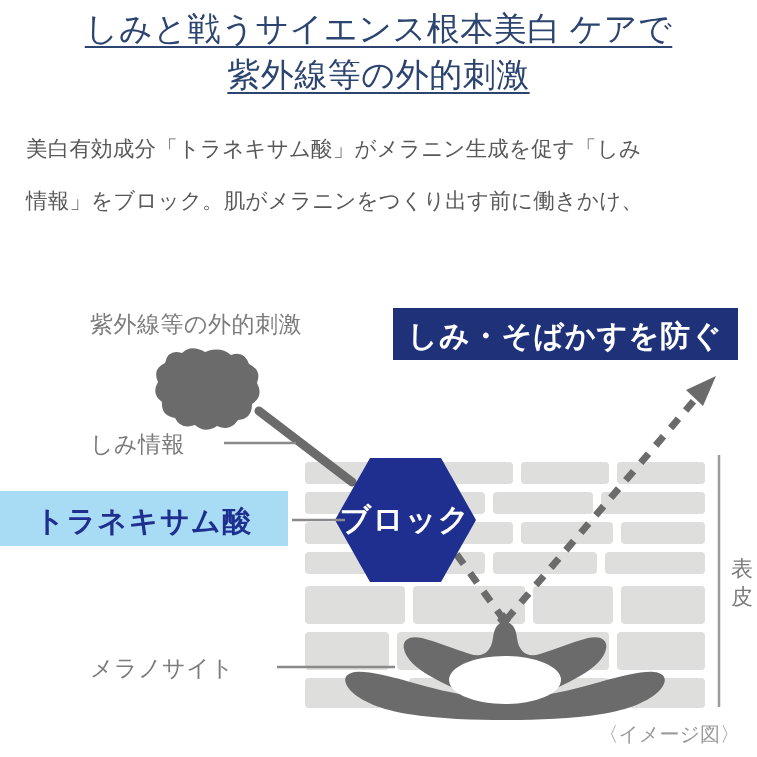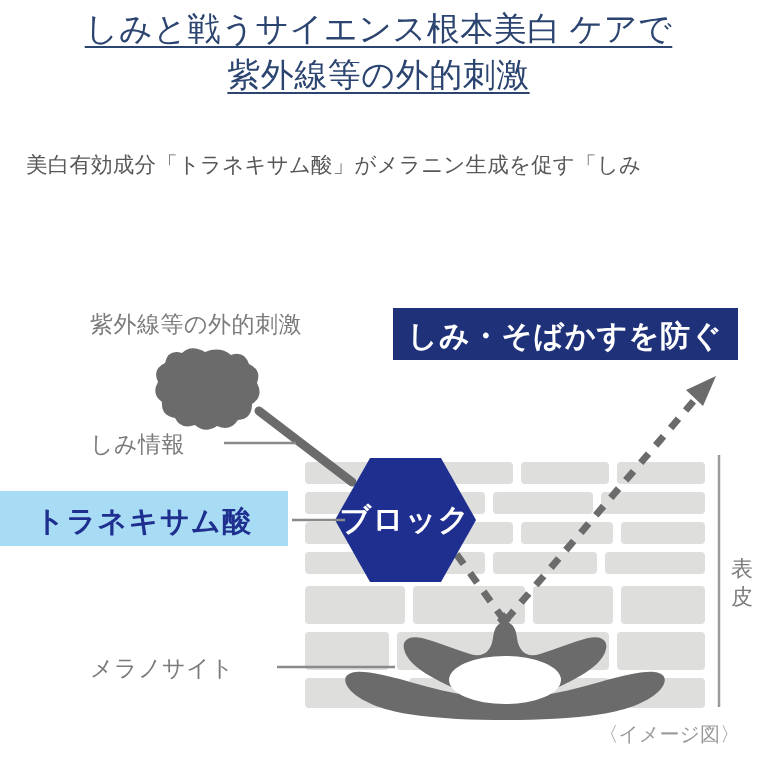--- a/index.html
+++ b/index.html
@@ -37,21 +37,21 @@
     display: block;
     text-decoration: underline;
     text-underline-offset: 6px;
     text-decoration-thickness: 2px;
   }
 
   
   .body-copy {
     position: absolute;
     left: 26px;
-    top: 139px;
+    top: 123px;
     width: 710px;
     font-size: 21.5px;
     line-height: 52px;
     color: #58585a;
     letter-spacing: 0.2px;
   }
   .body-copy .bp-line { display: block; white-space: nowrap; }
 
   
   .diagram {
@@ -70,20 +70,21 @@
 
 <div id="page">
 
   <div class="headline">
     <span class="hl-line">しみと戦うサイエンス根本美白 ケアで</span>
     <span class="hl-line">紫外線等の外的刺激</span>
   </div>
 
   <div class="body-copy">
     <span class="bp-line">美白有効成分「トラネキサム酸」がメラニン生成を促す「しみ</span>
+    <span class="bp-line">情報」をブロック。肌がメラニンをつくり出す前に働きかけ、</span>
   </div>
 
   <div class="diagram">
     <svg width="757" height="471" viewBox="0 0 757 471" xmlns="http://www.w3.org/2000/svg">
 
       <defs>
 
         <clipPath id="gridclip">
           <rect x="305" y="170" width="400" height="246"></rect>
         </clipPath>

